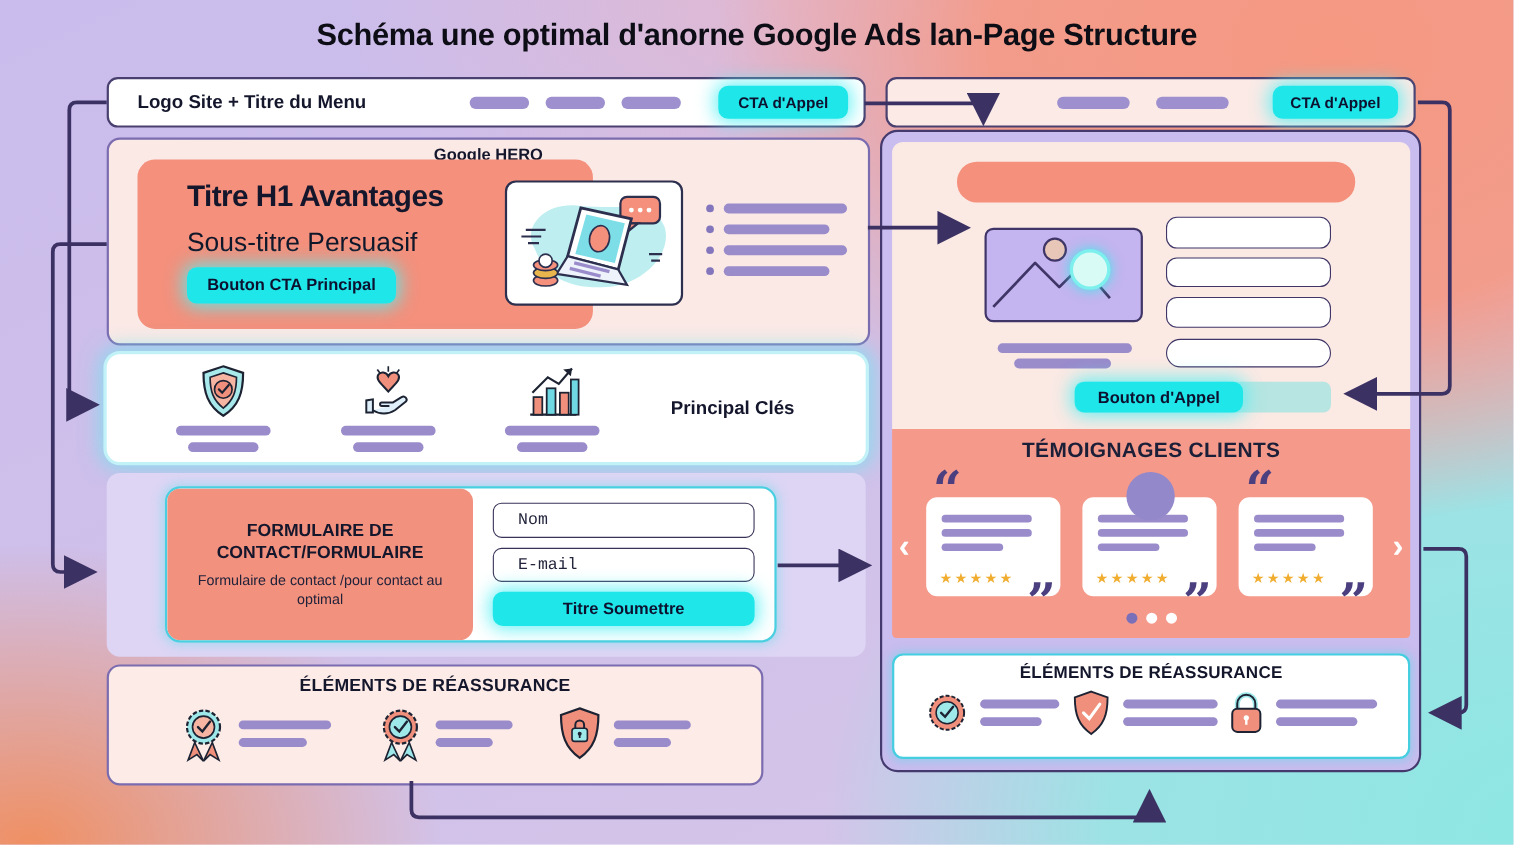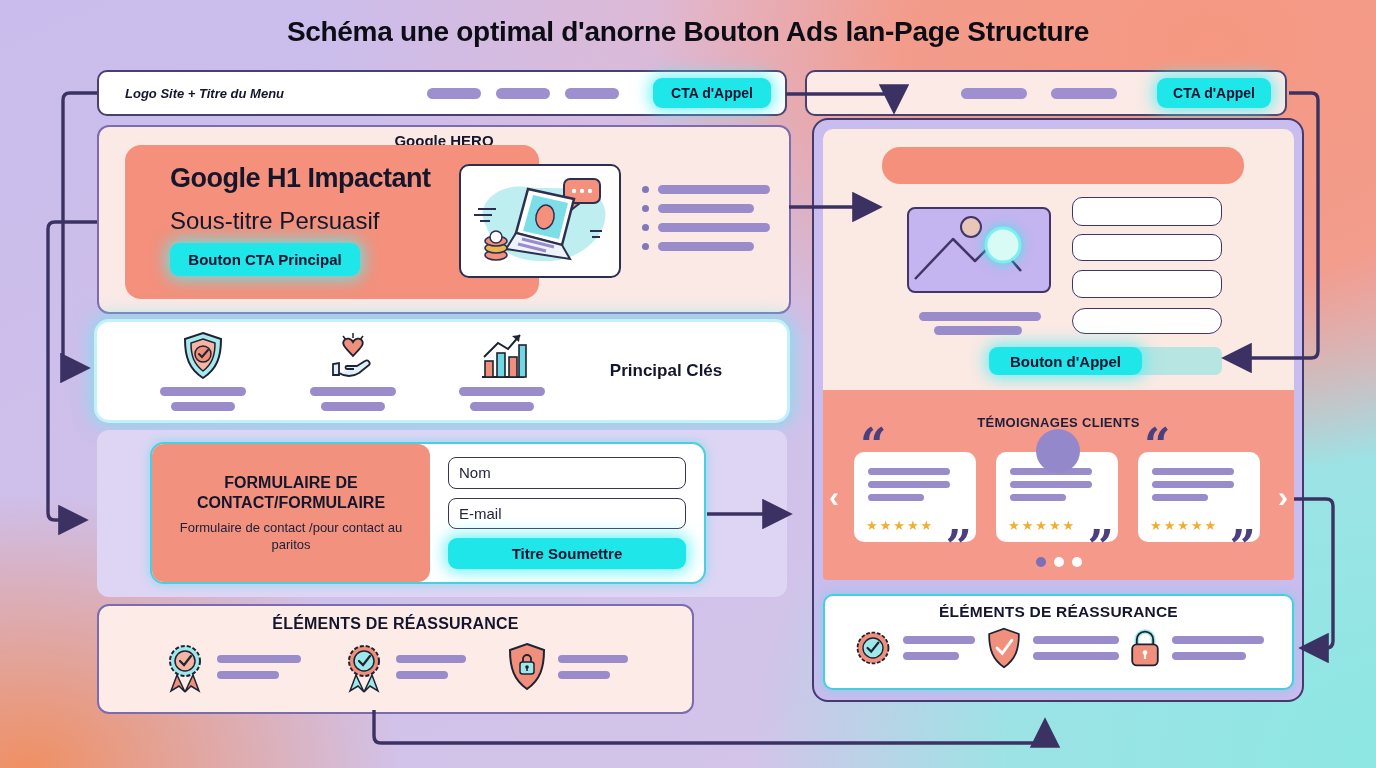--- a/index.html
+++ b/index.html
@@ -15,21 +15,21 @@
   .bar{background:#9a8bcb;border-radius:6px;height:9px;}
   .pill{background:#9e90cf;border-radius:6px;height:11px;width:54px;}
   .cta{display:flex;align-items:center;justify-content:center;background:#1fe7e9;color:#0d1130;
        font-weight:bold;border:none;border-radius:9px;cursor:pointer;
        box-shadow:0 0 16px 3px rgba(80,240,245,.85);font-family:"Liberation Sans",sans-serif;}
   .card-border-purple{border:2px solid #7b6cb0;}
   .dark{color:#14162c;}
   
   #l-header{left:97px;top:70px;width:690px;height:46px;background:#fff;border:2px solid #4a4070;
     border-radius:10px;display:flex;align-items:center;padding:0 14px 0 26px;box-sizing:border-box;}
-  #l-header .brand{font-weight:bold;font-size:13px;font-style:italic;}
+  #l-header .brand{font-weight:bold;font-size:17px;}
   #l-header .nav{display:flex;gap:15px;margin-left:auto;margin-right:34px;}
   #l-header .cta{width:118px;height:30px;font-size:14px;}
   
   #hero{left:97px;top:125px;width:690px;height:185px;background:#fbe9e6;border-radius:12px;}
   #hero .sec-label{left:0;top:5px;width:100%;text-align:center;font-weight:bold;font-size:15px;}
   #hero .coral{left:26px;top:18px;width:414px;height:154px;background:#f4907c;border-radius:16px;}
   #hero h1{position:absolute;left:45px;top:18px;margin:0;font-size:27px;color:#14162c;letter-spacing:-.5px;}
   #hero .sub{left:45px;top:62px;font-size:24px;color:#0f172a;}
   #hero .coral .cta{left:45px;top:98px;width:190px;height:33px;font-size:15px;position:absolute;}
   #illus{left:360px;top:37px;width:158px;height:110px;background:#fff;border:2px solid #2c2f4e;border-radius:10px;
@@ -46,46 +46,46 @@
   #benefits .blabel{width:115px;text-align:center;font-weight:bold;font-size:17px;line-height:1.2;}
   
   #form-wrap{left:97px;top:430px;width:690px;height:167px;background:#ded5f4;border-radius:12px;}
   #form-card{left:53px;top:12px;width:556px;height:142px;background:#fff;border:2px solid #49cfe0;border-radius:14px;
     box-shadow:0 0 10px 2px rgba(90,220,235,.45);display:flex;overflow:hidden;box-sizing:border-box;}
   #form-card .coral-pane{width:278px;background:#f2917e;display:flex;flex-direction:column;align-items:center;
     justify-content:center;text-align:center;padding:8px 16px;box-sizing:border-box;border-radius:0 12px 12px 0;}
   #form-card .f-title{font-weight:bold;font-size:16px;line-height:1.25;}
   #form-card .f-sub{font-size:13px;line-height:1.25;margin-top:7px;color:#20223a;}
   #form-card .fields{flex:1;display:flex;flex-direction:column;gap:9px;padding:13px 18px;box-sizing:border-box;}
-  #form-card input{height:30px;border:1.5px solid #3a3358;border-radius:8px;font-size:15px;padding:0 10px;
-    font-family:Liberation Sans, sans-serif;color:#14162c;}
+  #form-card input{height:30px;border:1.5px solid #3a3358;border-radius:8px;font-size:15px;padding:0 22px;
+    font-family:Liberation Mono, monospace;color:#14162c;}
   #form-card input::placeholder{color:#23253c;opacity:1;}
   #form-card .cta{height:31px;font-size:15px;}
   
   #reassure-l{left:97px;top:604px;width:593px;height:106px;background:#fcebe6;border-radius:12px;}
   .re-title{width:100%;text-align:center;font-weight:bold;font-size:16px;letter-spacing:.2px;}
   .re-row{display:flex;justify-content:space-evenly;align-items:center;}
   .re-group{display:flex;align-items:center;gap:10px;}
   .re-bars{display:flex;flex-direction:column;gap:8px;}
   .re-bars .bar{height:8px;}
   
   #r-header{left:805px;top:70px;width:482px;height:46px;background:#fbeae6;border:2px solid #4a4070;border-radius:10px;
     display:flex;align-items:center;justify-content:flex-end;gap:24px;padding:0 14px;box-sizing:border-box;}
   #r-header .cta{width:114px;height:30px;font-size:14px;}
-  #r-col{left:800px;top:118px;width:492px;height:584px;background:#c9bcee;border:2.5px solid #453a6e;border-radius:16px;box-sizing:border-box;margin-left:12px;}
+  #r-col{left:800px;top:118px;width:492px;height:584px;background:#c9bcee;border:2.5px solid #453a6e;border-radius:16px;box-sizing:border-box;}
   #r-pink{left:9px;top:9px;width:471px;height:261px;background:#fbe9e4;border-radius:10px 10px 0 0;}
   #r-banner{left:59px;top:18px;width:362px;height:37px;background:#f4907b;border-radius:18px;}
   #r-img{left:84px;top:78px;width:140px;height:82px;background:#c4b4ef;border:2px solid #3f3566;border-radius:8px;overflow:visible;}
   .r-field{left:249px;width:150px;background:#fff;border:1.5px solid #3f3566;border-radius:10px;box-sizing:border-box;}
   #r-bar1{left:96px;top:183px;width:122px;}
   #r-bar2{left:111px;top:197px;width:88px;}
   #r-cta-track{left:166px;top:218px;width:233px;height:28px;background:rgba(170,228,224,.85);border-radius:7px;}
   #r-cta{left:166px;top:218px;width:153px;height:28px;font-size:15px;}
   #r-testi{left:9px;top:270px;width:471px;height:190px;background:#f59a8b;border-radius:0 0 4px 4px;}
-  #r-testi .t-title{top:25px;width:100%;text-align:center;font-weight:bold;font-size:13px;color:#1c1f38;letter-spacing:.3px;}
+  #r-testi .t-title{top:9px;width:100%;text-align:center;font-weight:bold;font-size:19px;color:#1c1f38;letter-spacing:.3px;}
   .t-card{top:62px;width:122px;height:90px;background:#fff;border-radius:10px;}
   .t-quote-open{position:absolute;top:-30px;left:6px;font-family:"DejaVu Serif",serif;font-weight:bold;
     font-size:46px;color:#4b3f7f;line-height:1;}
   .t-quote-close{position:absolute;bottom:-28px;right:4px;font-family:"DejaVu Serif",serif;font-weight:bold;
     font-size:46px;color:#4b3f7f;line-height:1;}
   .t-bars{position:absolute;left:14px;top:16px;display:flex;flex-direction:column;gap:6px;}
   .t-bars .bar{height:7px;}
   .t-stars{position:absolute;left:12px;bottom:9px;font-size:13px;color:#f0ad2f;letter-spacing:2px;}
   #t-avatar{left:213px;top:39px;width:44px;height:44px;border-radius:50%;background:#9388c9;z-index:3;}
   .t-nav{font-size:30px;font-weight:bold;color:#fff;line-height:1;cursor:pointer;}
@@ -98,36 +98,36 @@
     box-shadow:0 0 8px 2px rgba(90,220,235,.4);box-sizing:border-box;}
   #reassure-r .re-title{font-size:15.5px;margin-top:7px;}
   #title{left:0;top:16px;width:100%;text-align:center;font-size:28px;font-weight:bold;color:#0d0d16;letter-spacing:-.3px;}
   #arrows{left:0;top:0;pointer-events:none;}
 </style>
 </head>
 <body>
 
 <div id="canvas">
 
-  <div id="title" class="abs">Schéma une optimal d'anorne Bouton Ads lan-Page Structure</div>
+  <div id="title" class="abs">Schéma une optimal d'anorne Google Ads lan-Page Structure</div>
 
   <div id="l-header" class="abs">
     <span class="brand dark">Logo Site + Titre du Menu</span>
     <span class="nav">
       <span class="pill"></span>
       <span class="pill"></span>
       <span class="pill"></span>
     </span>
     <button class="cta">CTA d'Appel</button>
   </div>
 
   <div id="hero" class="abs card-border-purple">
     <div class="abs sec-label dark">Google HERO</div>
     <div class="abs coral">
-      <h1>Google H1 Impactant</h1>
+      <h1>Titre H1 Avantages</h1>
       <div class="abs sub">Sous-titre Persuasif</div>
       <button class="cta">Bouton CTA Principal</button>
     </div>
     <div id="illus" class="abs">
       <svg width="148" height="100" viewBox="0 0 148 100">
         <path d="M20,55 C8,35 30,12 60,16 C95,20 128,10 138,35 C146,58 120,88 85,90 C50,92 30,80 20,55 Z" fill="#bfeef0"></path>
         <g stroke="#2c2f4e" stroke-width="2" fill="none">
           <line x1="12" y1="38" x2="30" y2="38"></line>
             <line x1="8" y1="44" x2="26" y2="44"></line>
             <line x1="14" y1="50" x2="24" y2="50"></line>
@@ -213,21 +213,21 @@
       <span class="bar" style="width:86px"></span>
       <span class="bar" style="width:64px"></span>
     </div>
     <div class="blabel dark">Principal Clés</div>
   </div>
 
   <div id="form-wrap" class="abs">
     <div id="form-card" class="abs">
       <div class="coral-pane">
         <div class="f-title dark">FORMULAIRE DE CONTACT/FORMULAIRE</div>
-        <div class="f-sub">Formulaire de contact /pour contact au paritos</div>
+        <div class="f-sub">Formulaire de contact /pour contact au optimal</div>
       </div>
       <div class="fields">
         <input type="text" placeholder="Nom" style="">
         <input type="text" placeholder="E-mail" style="">
         <button class="cta">Titre Soumettre</button>
       </div>
     </div>
   </div>
 
   <div id="reassure-l" class="abs card-border-purple">

